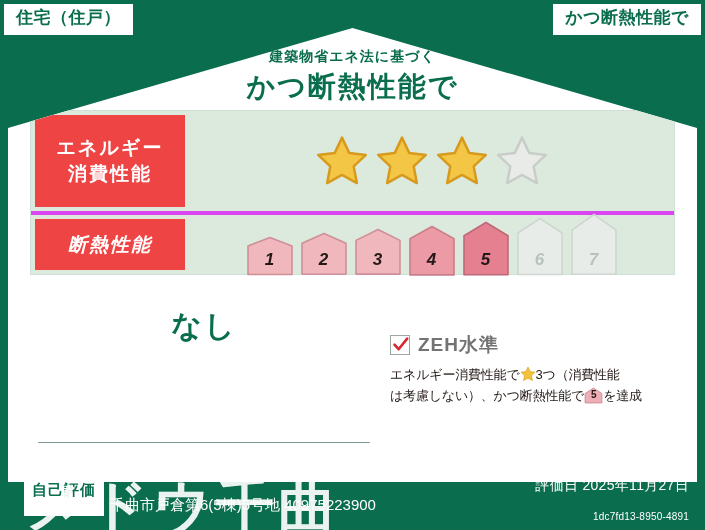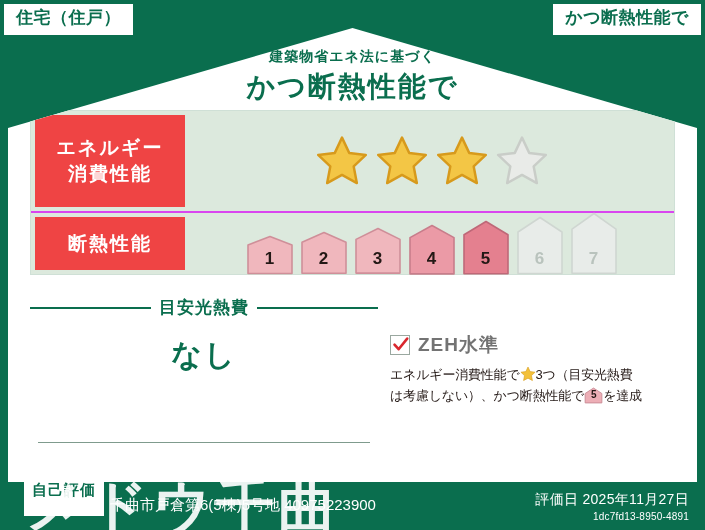--- a/index.html
+++ b/index.html
@@ -74,21 +74,21 @@
     position: absolute;
     left: 22px; right: 22px;
     top: 82px;
     border: 1px solid #cfe0d6;
   }
   .perf-row {
     display: flex;
     align-items: stretch;
   }
   .perf-row.energy { background: #dce9dd; height: 100px; }
-  .perf-row.insul  { background: #dce9dd; height: 63px; border-top: 2px solid #d946ef; }
+  .perf-row.insul  { background: #dce9dd; height: 63px; border-top: 4px solid #d946ef; font-style: italic; }
 
   .perf-key {
     width: 150px;
     flex: 0 0 150px;
     background: #ef4444;
     color: #ffffff;
     font-weight: bold;
     font-size: 19px;
     letter-spacing: 2px;
     display: flex;
@@ -239,21 +239,21 @@
     z-index: 6;
   }
   .eval-wrap {
     position: absolute;
     right: 16px; bottom: 8px;
     text-align: right;
     color: #ffffff;
     z-index: 6;
   }
   .eval-date { font-size: 14px; font-weight: normal; letter-spacing: 0.3px; }
-  .eval-id   { font-size: 10px; margin-top: 2px; letter-spacing: 0.2px; }
+  .eval-id   { font-size: 10px; margin-top: 16px; letter-spacing: 0.2px; }
 
   
   .watermark {
     position: absolute;
     left: 26px;
     bottom: -16px;
     font-size: 58px;
     font-weight: bold;
     color: #ffffff;
     letter-spacing: 4px;
@@ -381,43 +381,38 @@
                 </div>
               </div>
           </div>
         </div>
 
       </div>
 
       <div class="lower">
 
         <div class="lower-left">
-          <div class="cost-head">
-            <span class="rule"></span>
-            <span class="cost-title">目安光熱費</span>
-            <span class="rule"></span>
-          </div>
           <div class="cost-value">なし</div>
           <div class="cost-underline"></div>
         </div>
 
         <div class="lower-right">
           <div class="zeh-head">
             <span class="zeh-check">
               <svg width="18" height="18" viewBox="0 0 18 18">
                 <path d="M2.5 8.6 L6.6 13.2 L15.2 2.6" fill="none" stroke="#d9272e" stroke-width="2.6" stroke-linecap="round" stroke-linejoin="round"></path>
               </svg>
             </span>
             <span class="zeh-title">ZEH水準</span>
           </div>
           <div class="zeh-desc">
             <span>エネルギー消費性能で</span><span class="inline-star">
               <svg viewBox="0 0 24 24" width="16" height="16">
                 <polygon points="12,1.6 15.2,8.4 22.6,9.3 17.2,14.4 18.6,21.8 12,18.2 5.4,21.8 6.8,14.4 1.4,9.3 8.8,8.4" fill="#f3c13a" stroke="#d9a227" stroke-width="1"></polygon>
-              </svg></span><span>3つ（目安光熱費</span><br>
+              </svg></span><span>3つ（消費性能</span><br>
             <span>は考慮しない）、かつ断熱性能で</span><span class="inline-house">
               <svg viewBox="0 0 24 22" width="19" height="17">
                 <path d="M1.2 8.4 L12 1.4 L22.8 8.4 L22.8 20.6 L1.2 20.6 Z" fill="#edaeb6" stroke="#c98a95" stroke-width="1.2"></path>
               </svg>
               <span class="hnum">5</span></span><span>を達成</span>
           </div>
         </div>
 
       </div>
 

